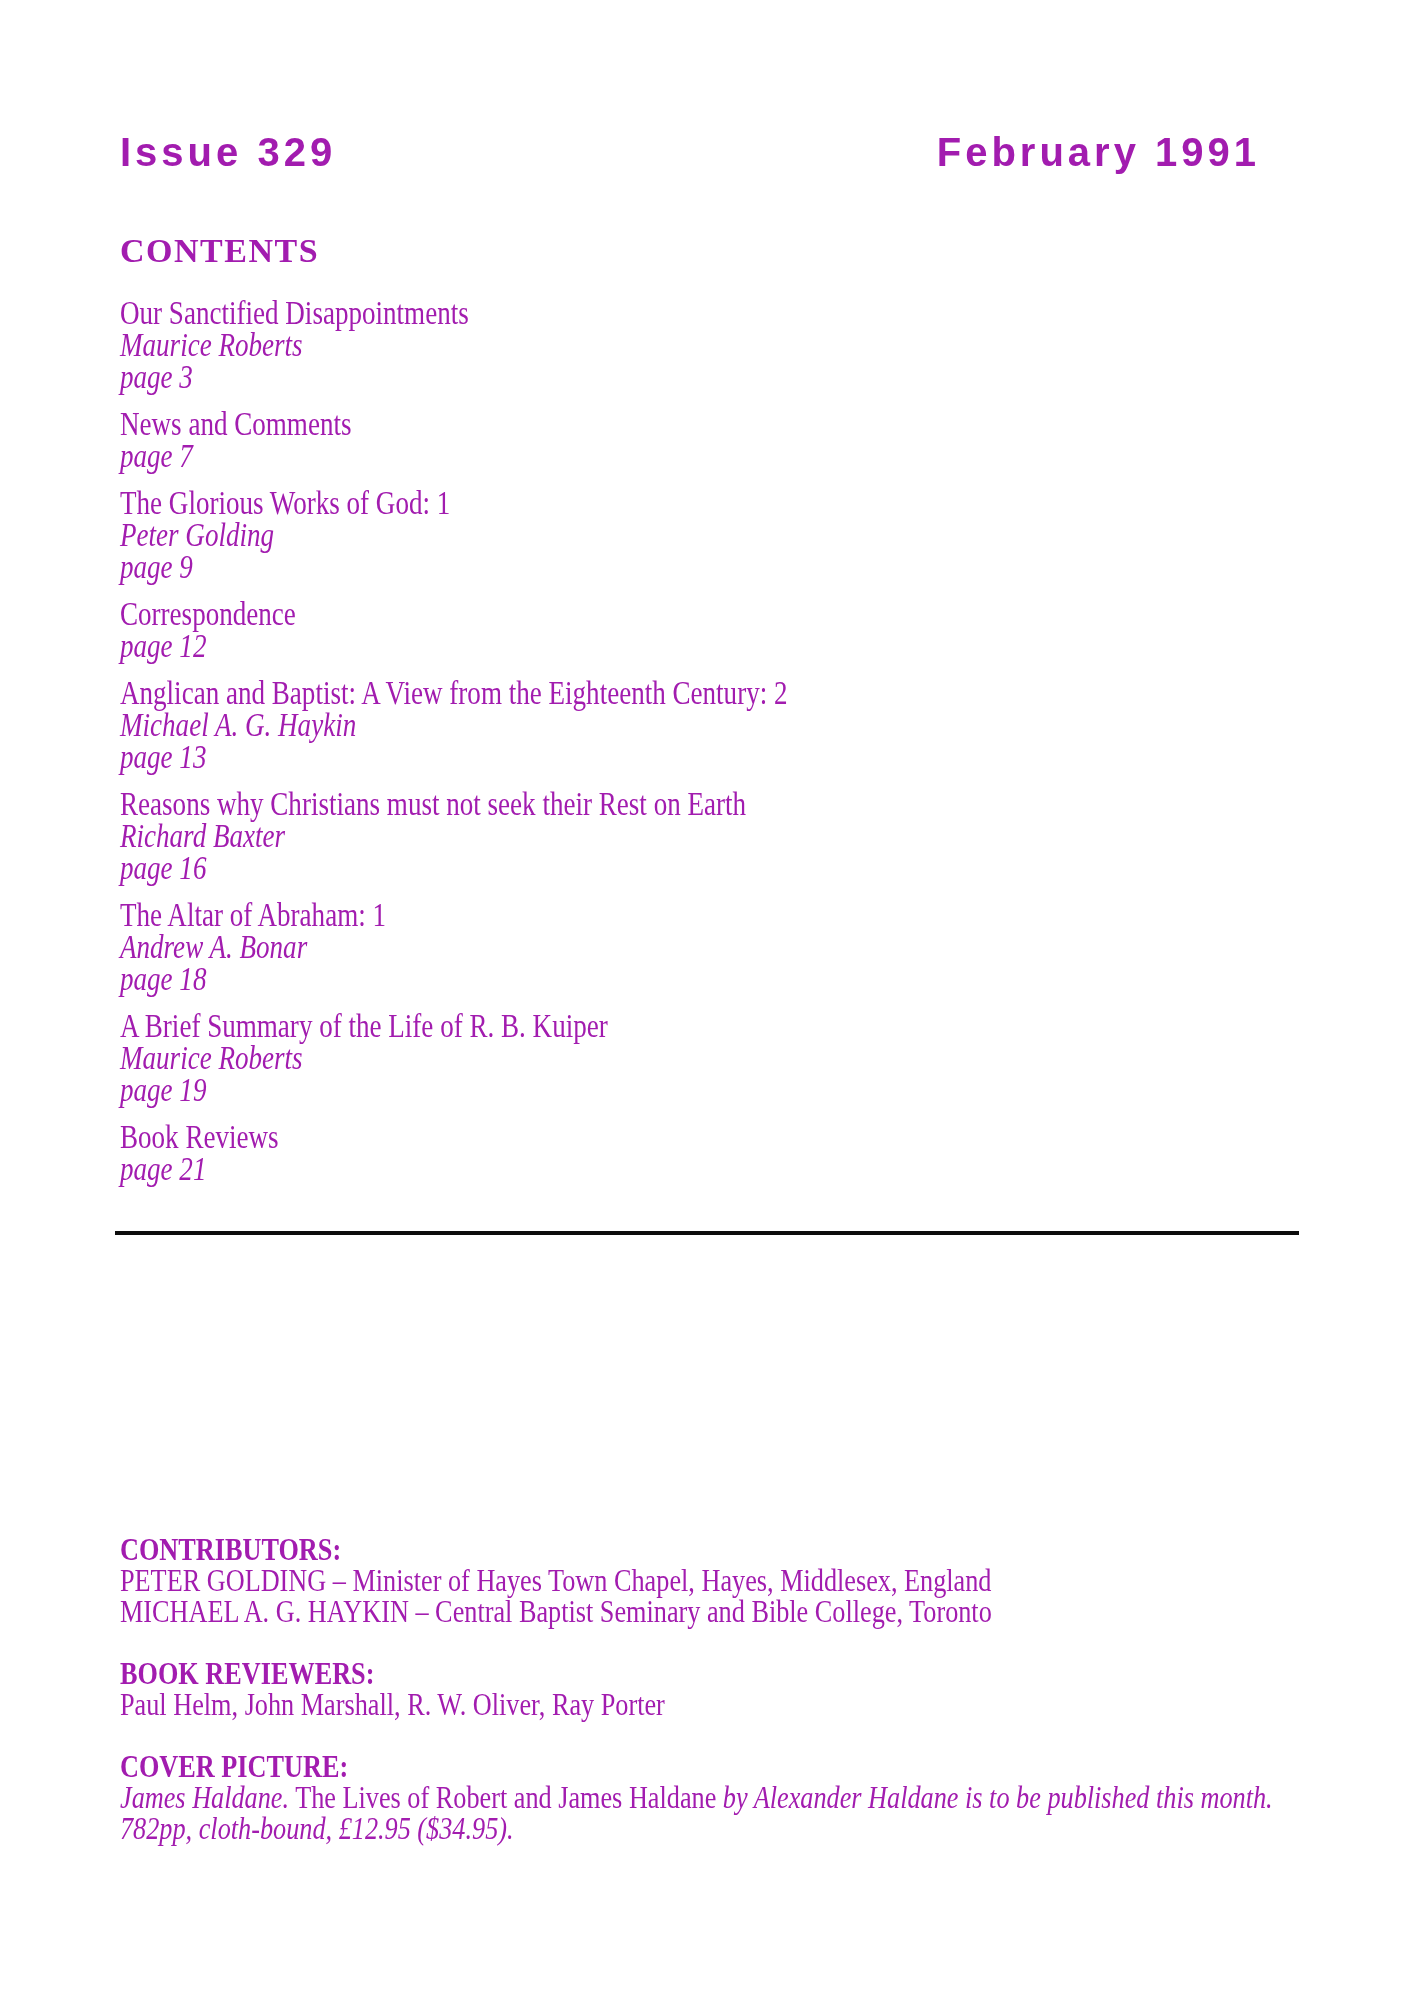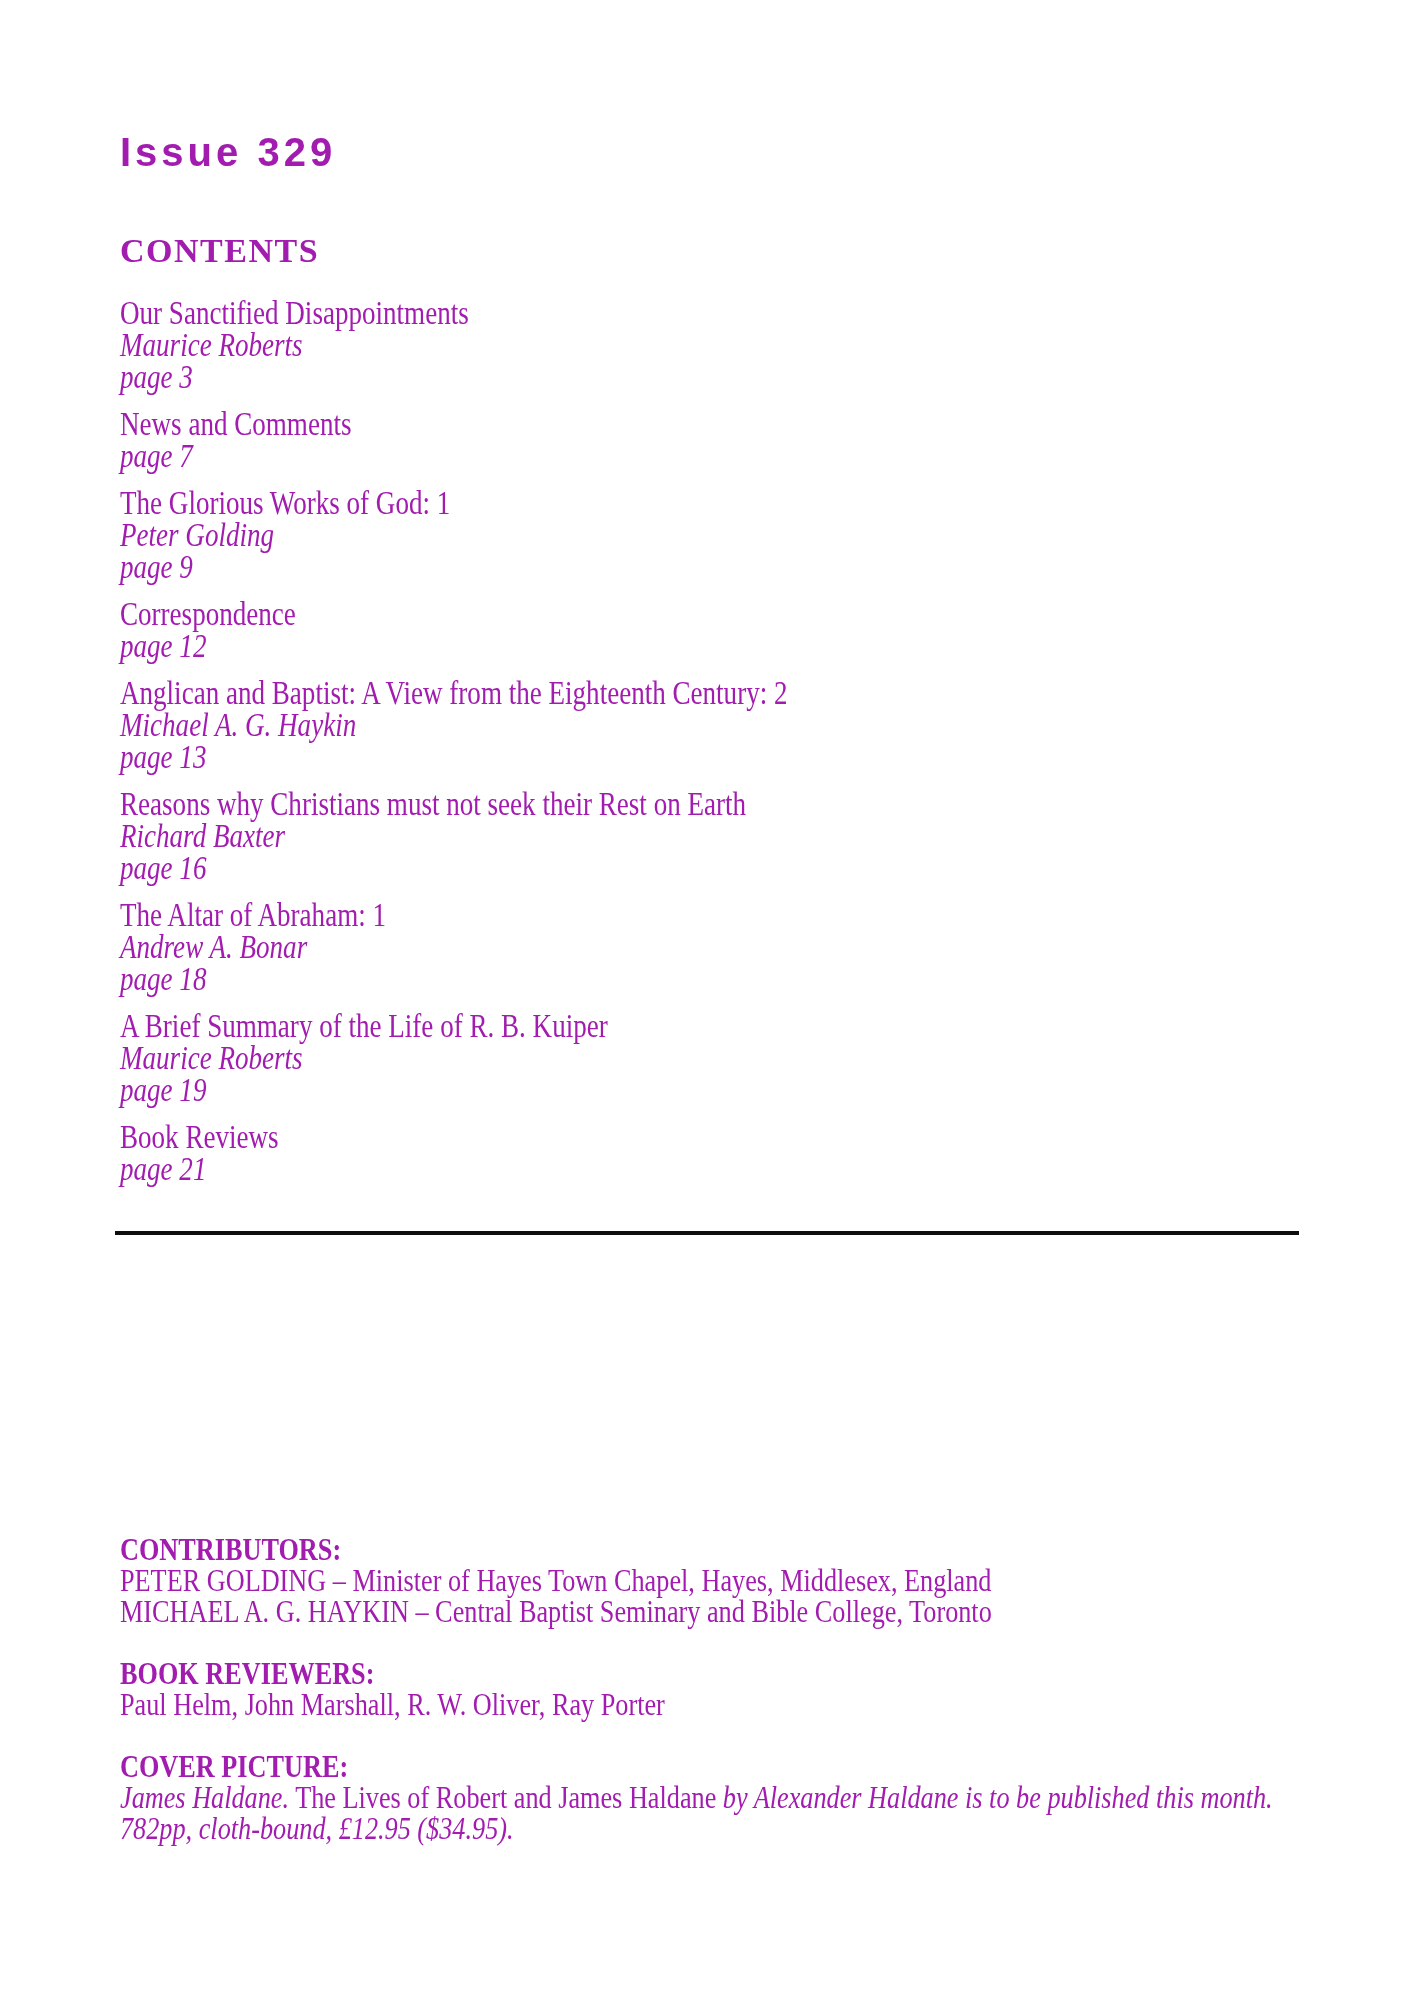--- a/index.html
+++ b/index.html
@@ -45,20 +45,21 @@
   .section { margin-bottom:31px; }
   .b { font-weight:bold; }
 </style>
 </head>
 <body>
 
 <div class="page">
 
   <div class="hdr">
     <span>Issue 329</span>
+    <span>February 1991</span>
   </div>
 
   <div class="contents-heading">CONTENTS</div>
 
   <div class="toc">
     <div class="entry">
       <div>Our Sanctified Disappointments</div>
       <div class="it">Maurice Roberts</div>
       <div class="it">page 3</div>
     </div>

